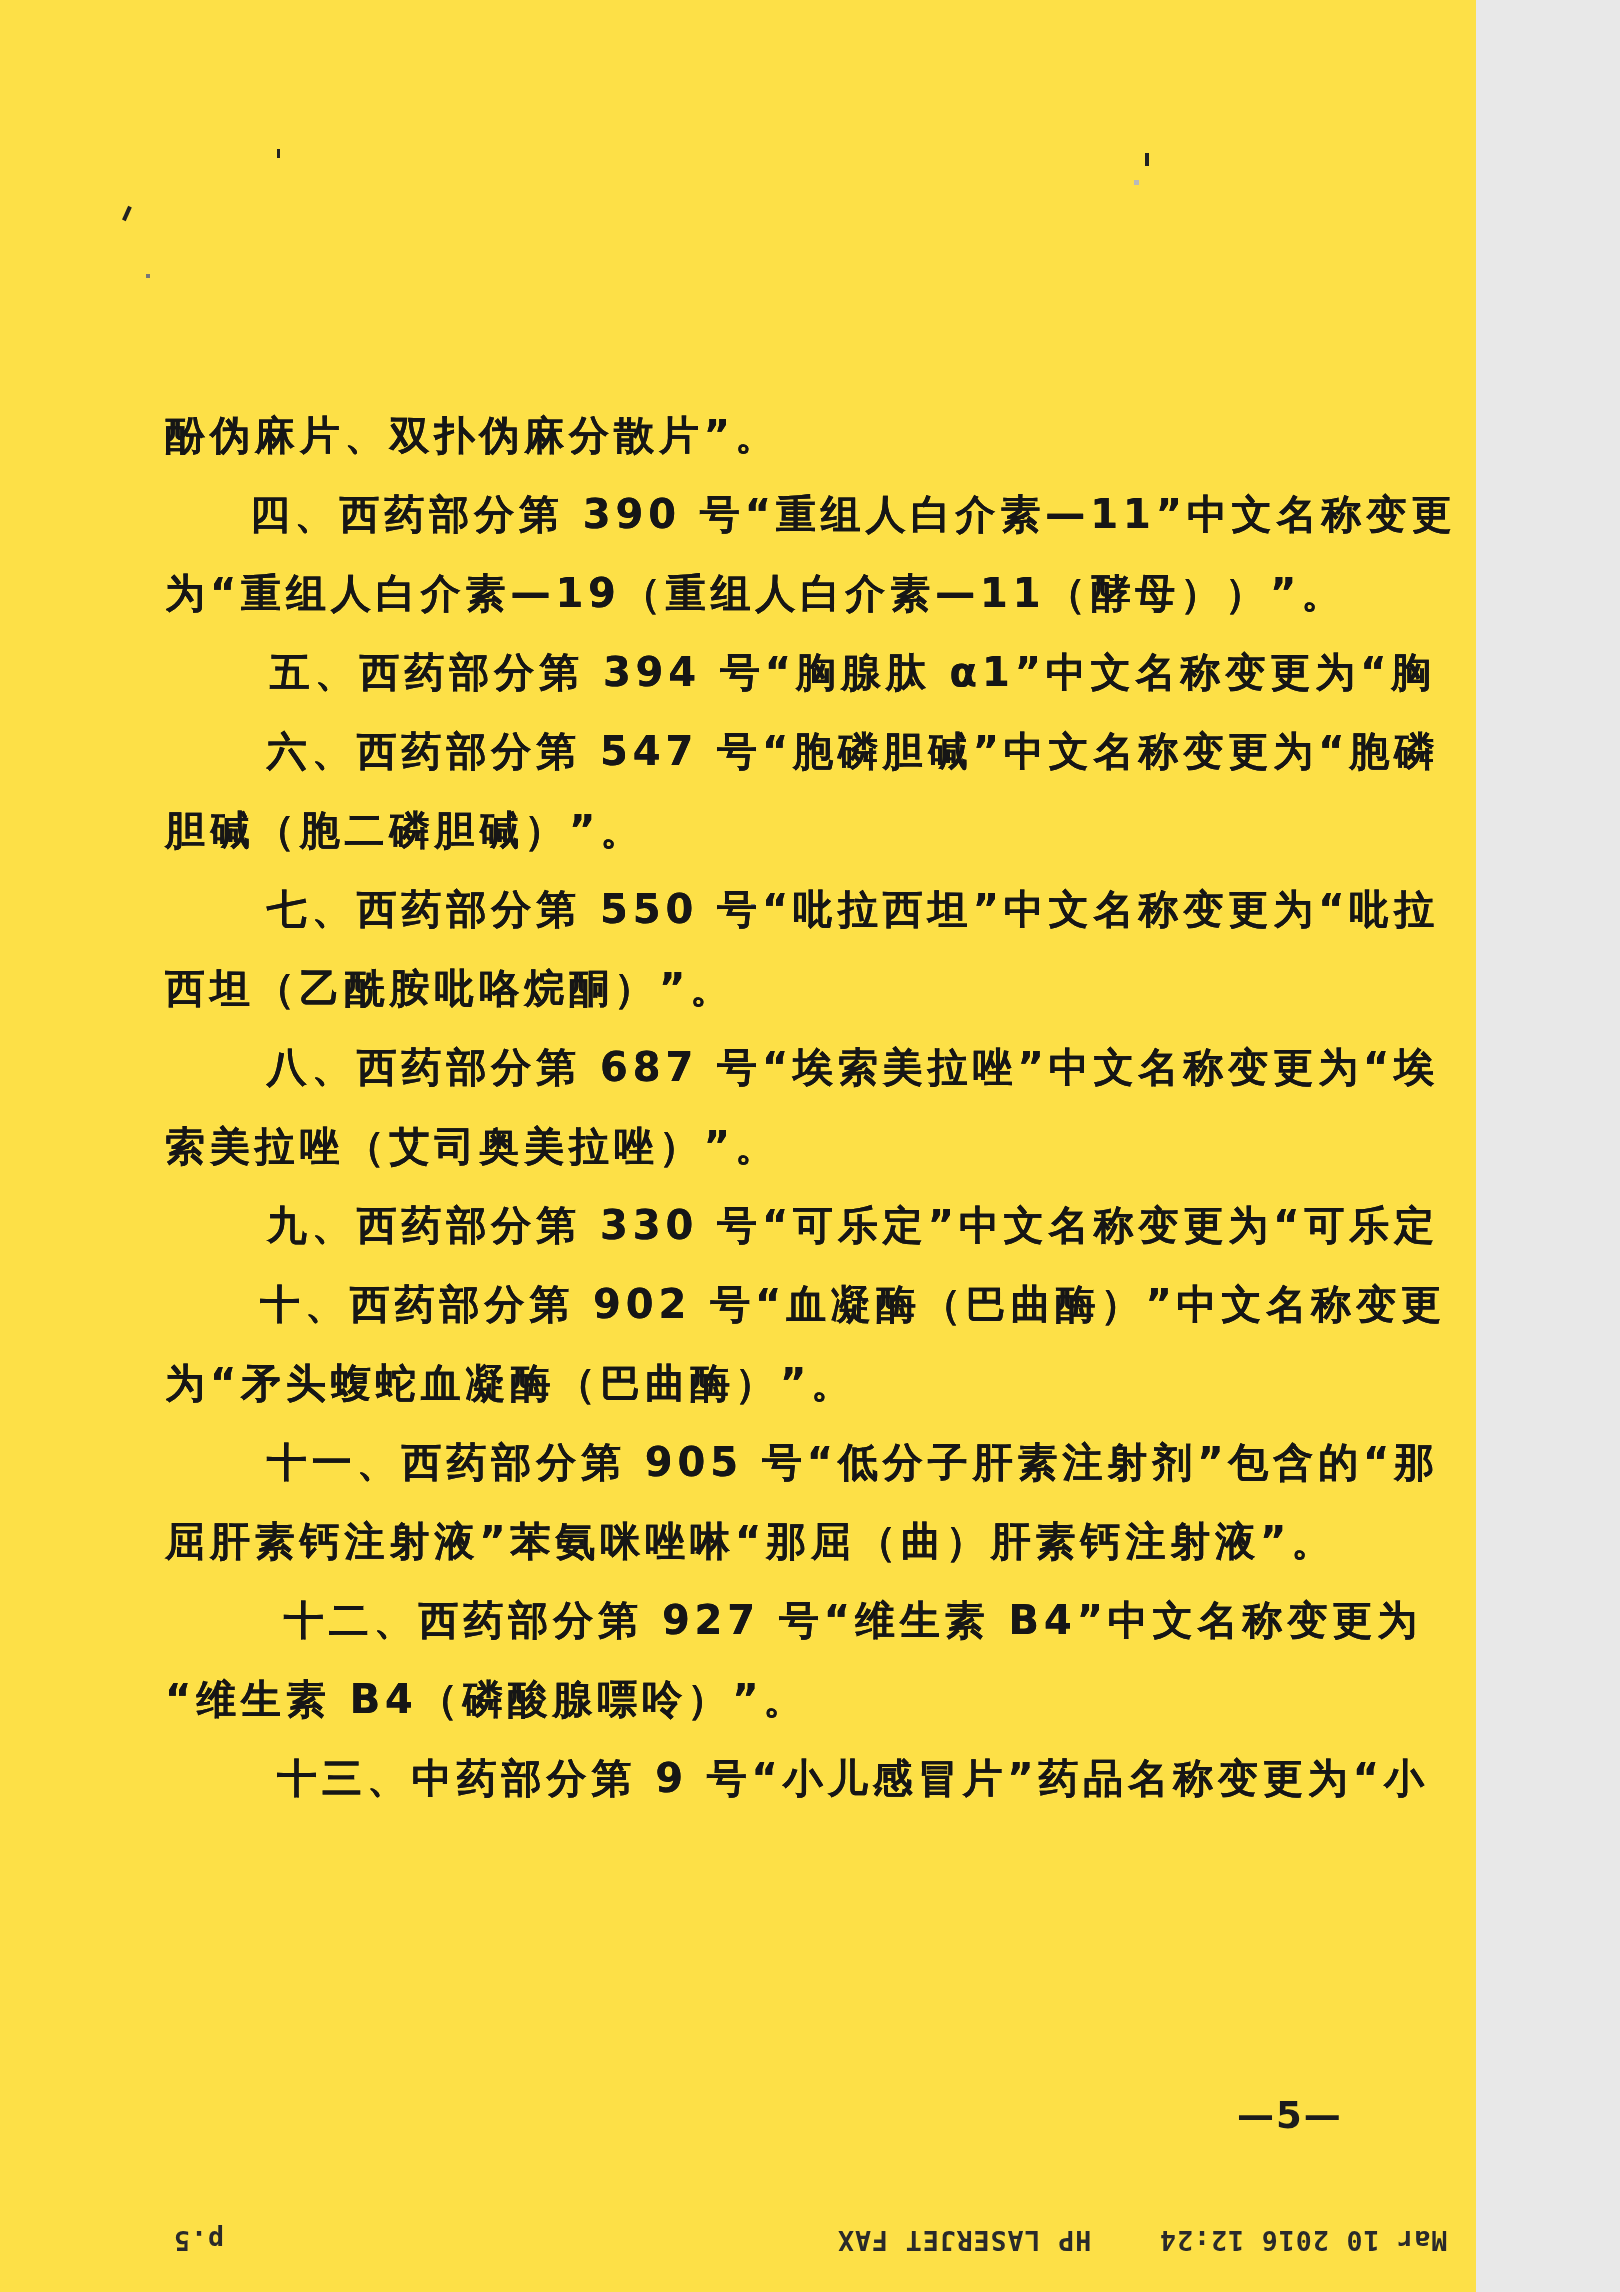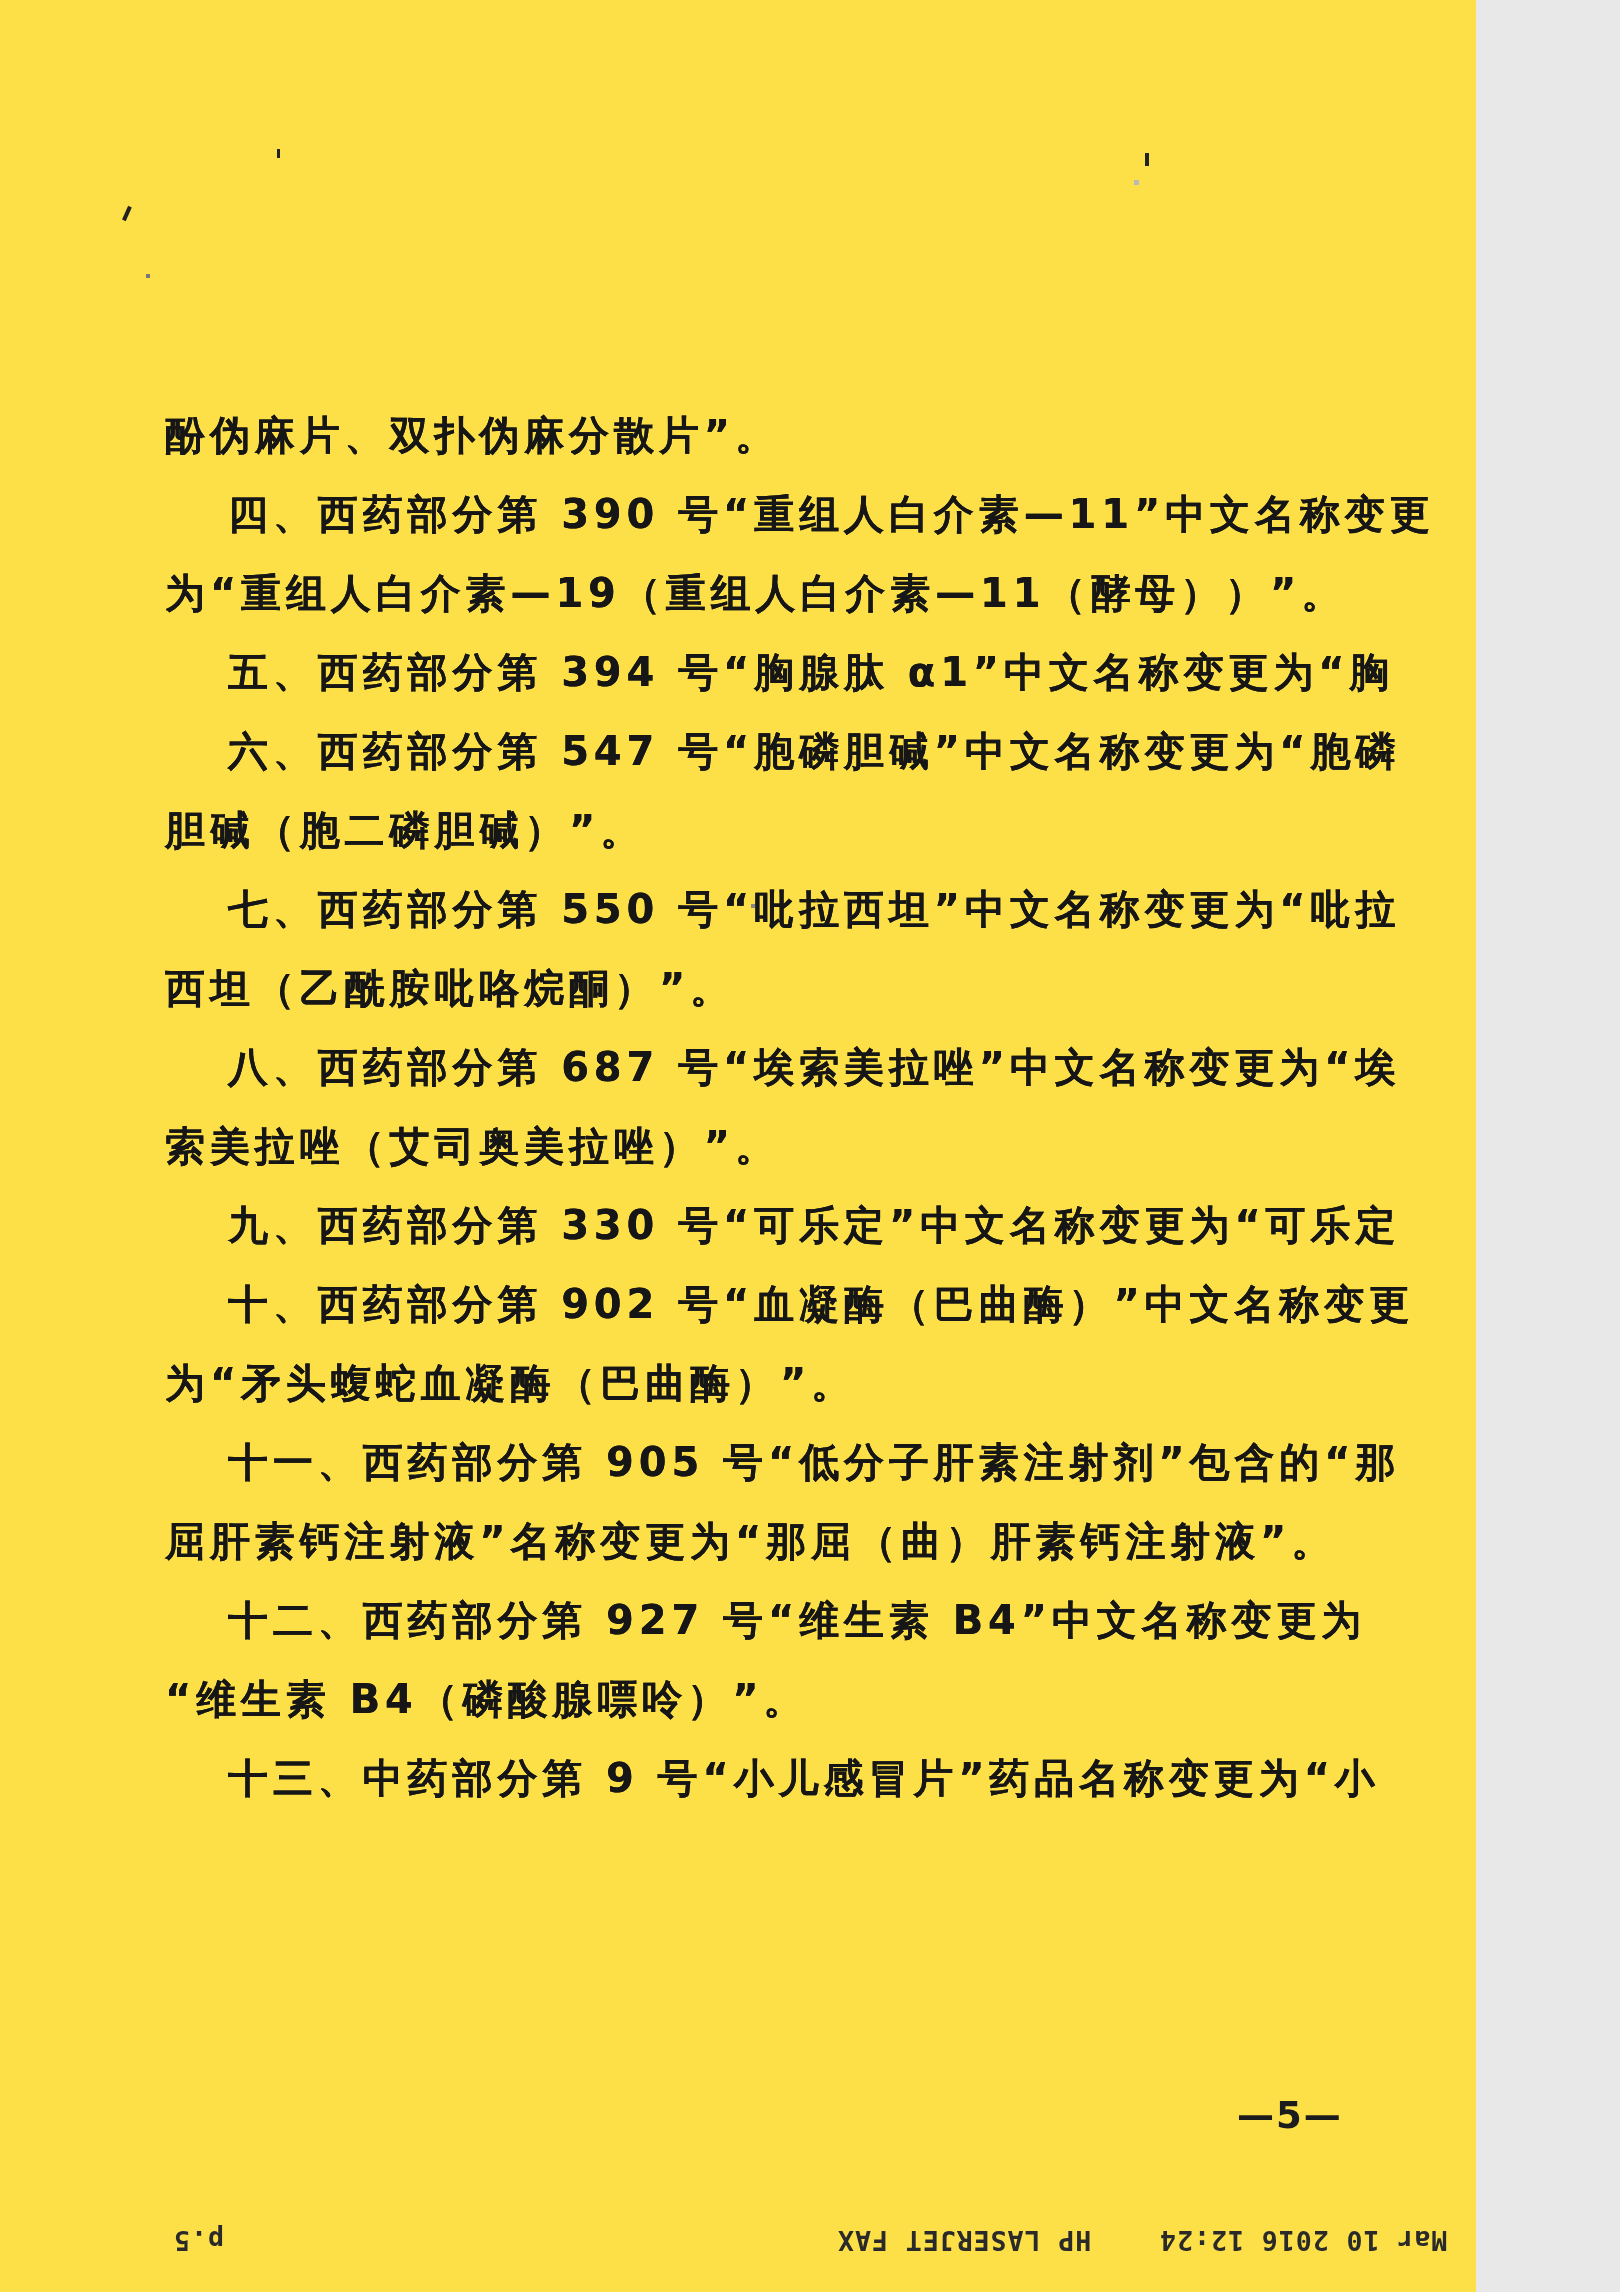--- a/index.html
+++ b/index.html
@@ -27,20 +27,21 @@
     font-weight: 700;
     color: #161616;
     line-height: 79px;
     height: 79px;
     letter-spacing: 4.9px;
     white-space: nowrap;
     text-shadow: 0 0 0.6px #161616;
   }
   .line.indent {
     padding-left: 63px;
+    text-align: center;
   }
   
   .page-number {
     position: absolute;
     left: 1237px;
     top: 2094px;
     font-size: 37px;
     font-weight: 700;
     color: #1c1c1c;
     letter-spacing: 2px;
@@ -101,21 +102,21 @@
       <div class="line indent">六、西药部分第 547 号“胞磷胆碱”中文名称变更为“胞磷</div>
       <div class="line">胆碱（胞二磷胆碱）”。</div>
       <div class="line indent">七、西药部分第 550 号“吡拉西坦”中文名称变更为“吡拉</div>
       <div class="line">西坦（乙酰胺吡咯烷酮）”。</div>
       <div class="line indent">八、西药部分第 687 号“埃索美拉唑”中文名称变更为“埃</div>
       <div class="line">索美拉唑（艾司奥美拉唑）”。</div>
       <div class="line indent">九、西药部分第 330 号“可乐定”中文名称变更为“可乐定</div>
       <div class="line indent">十、西药部分第 902 号“血凝酶（巴曲酶）”中文名称变更</div>
       <div class="line">为“矛头蝮蛇血凝酶（巴曲酶）”。</div>
       <div class="line indent">十一、西药部分第 905 号“低分子肝素注射剂”包含的“那</div>
-      <div class="line">屈肝素钙注射液”名称变更为“那屈（曲）肝素钙注射液”。</div>
+      <div class="line">屈肝素钙注射液”苯氨咪唑啉“那屈（曲）肝素钙注射液”。</div>
       <div class="line indent">十二、西药部分第 927 号“维生素 B4”中文名称变更为</div>
       <div class="line">“维生素 B4（磷酸腺嘌呤）”。</div>
       <div class="line indent">十三、中药部分第 9 号“小儿感冒片”药品名称变更为“小</div>
     </div>
 
   <div class="page-number">—5—</div>
 
   <div class="fax-strip">
     <span class="fax-text fax-header">Mar 10 2016 12:24    HP LASERJET FAX</span>
     <span class="fax-text fax-page">p.5</span>

